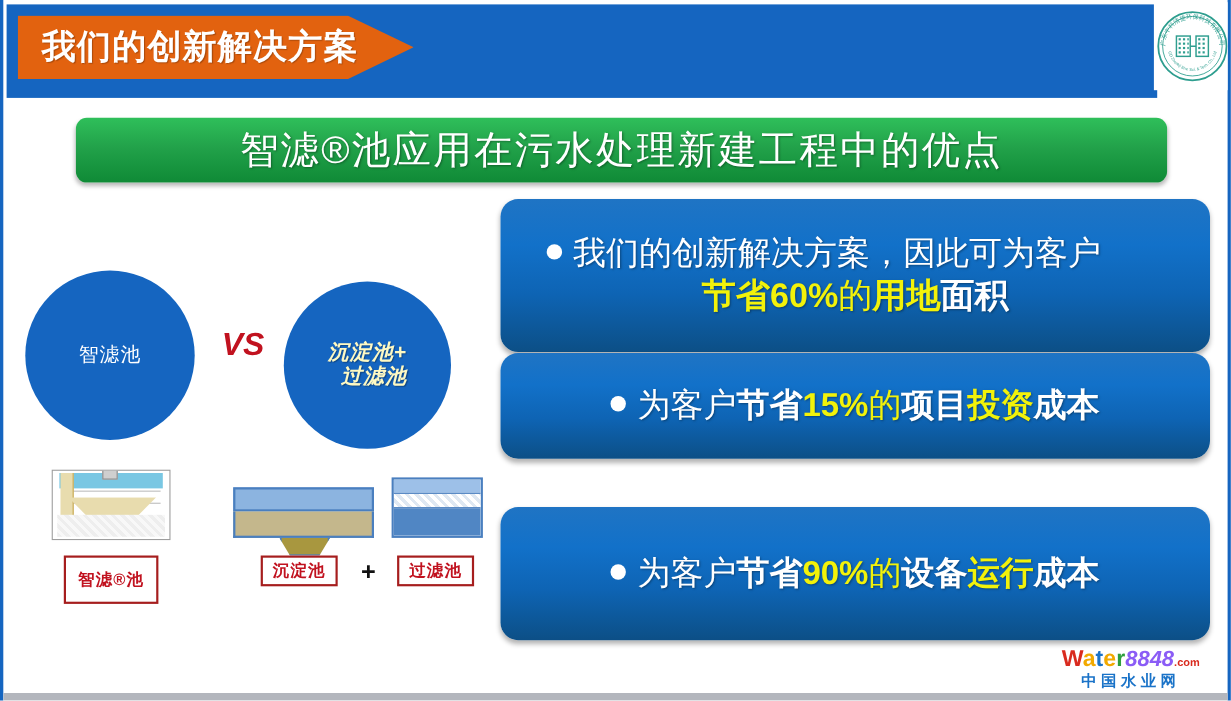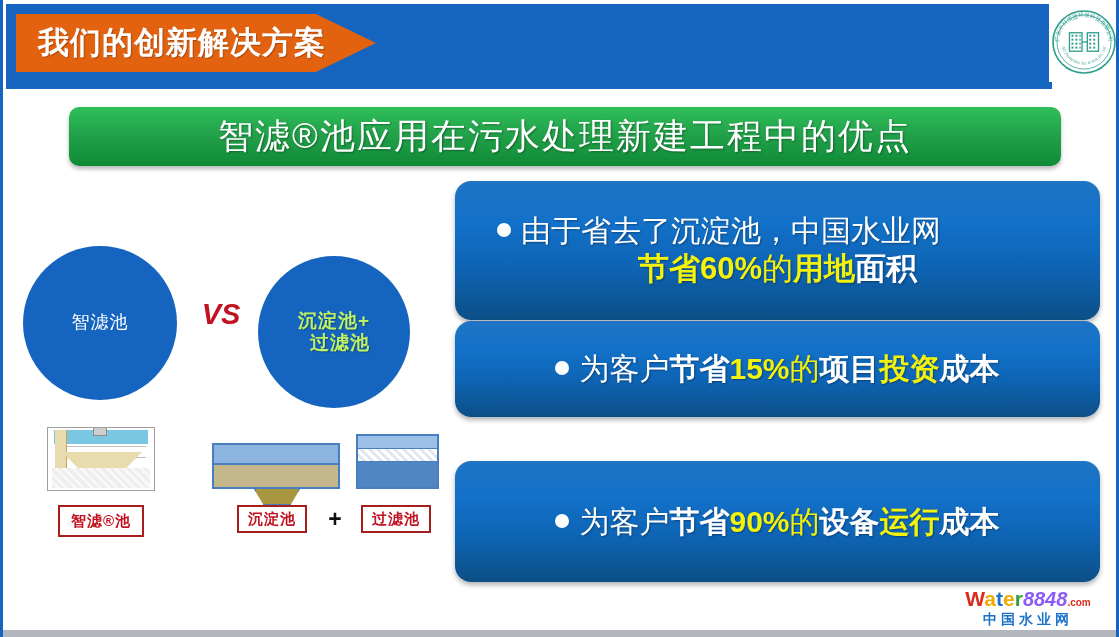--- a/index.html
+++ b/index.html
@@ -162,21 +162,21 @@
   #circle-right { left: 255px; top: 256px; width: 152px; height: 152px; }
 
   .circle-label {
     font-size: 19px;
     font-weight: bold;
     line-height: 1.18;
     letter-spacing: 1px;
     text-align: right;
   }
   #circle-left .circle-label  { color: #ffffff; font-size: 18px; font-weight: normal; }
-  #circle-right .circle-label { color: #bef264; text-shadow: 1px 1px 1px rgba(0,0,0,0.3); }
+  #circle-right .circle-label { color: #fef9c3; text-shadow: 1px 1px 1px rgba(0,0,0,0.3); font-style: italic; }
 
   .vs-mark {
     position: absolute;
     left: 188px;
     top: 298px;
     width: 60px;
     text-align: center;
     color: #c1121f;
     font-size: 29px;
     font-weight: bold;
@@ -260,21 +260,21 @@
     background: #ffffff;
     color: #c1121f;
     font-size: 15px;
     font-weight: bold;
     display: flex;
     align-items: center;
     justify-content: center;
     box-sizing: border-box;
     letter-spacing: 1px;
   }
-  #cap-zhilv  { left: 55px;  top: 505px; width: 86px; height: 32px; }
+  #cap-zhilv  { left: 55px;  top: 505px; width: 86px; height: 44px; }
   #cap-chen   { left: 234px; top: 505px; width: 70px; height: 28px; }
   #cap-filter { left: 358px; top: 505px; width: 70px; height: 28px; }
   .plus-sign {
     position: absolute;
     left: 310px;
     top: 505px;
     width: 44px;
     height: 28px;
     line-height: 28px;
     text-align: center;
@@ -410,21 +410,21 @@
     <div class="tf-bot"></div>
   </div>
 
   <div class="cap-box" id="cap-zhilv">智滤®池</div>
   <div class="cap-box" id="cap-chen">沉淀池</div>
   <div class="plus-sign">+</div>
   <div class="cap-box" id="cap-filter">过滤池</div>
 
   <div class="benefit" id="benefit-0">
     <div class="benefit-inner">
-        <div class="bline l1"><span class="bullet"></span><span class="seg w">由于省去了沉淀池，中国水业网</span></div>
+        <div class="bline l1"><span class="bullet"></span><span class="seg w">我们的创新解决方案，因此可为客户</span></div>
         <div class="bline l2"><span class="seg yb">节省60%</span><span class="seg y">的</span><span class="seg yb">用地</span><span class="seg wb">面积</span></div>
       </div>
   </div>
   <div class="benefit" id="benefit-1">
     <div class="benefit-inner">
         <div class="bline l1"><span class="bullet"></span><span class="seg w">为客户</span><span class="seg wb">节省</span><span class="seg yb">15%</span><span class="seg y">的</span><span class="seg wb">项目</span><span class="seg yb">投资</span><span class="seg wb">成本</span></div>
       </div>
   </div>
   <div class="benefit" id="benefit-2">
     <div class="benefit-inner">

